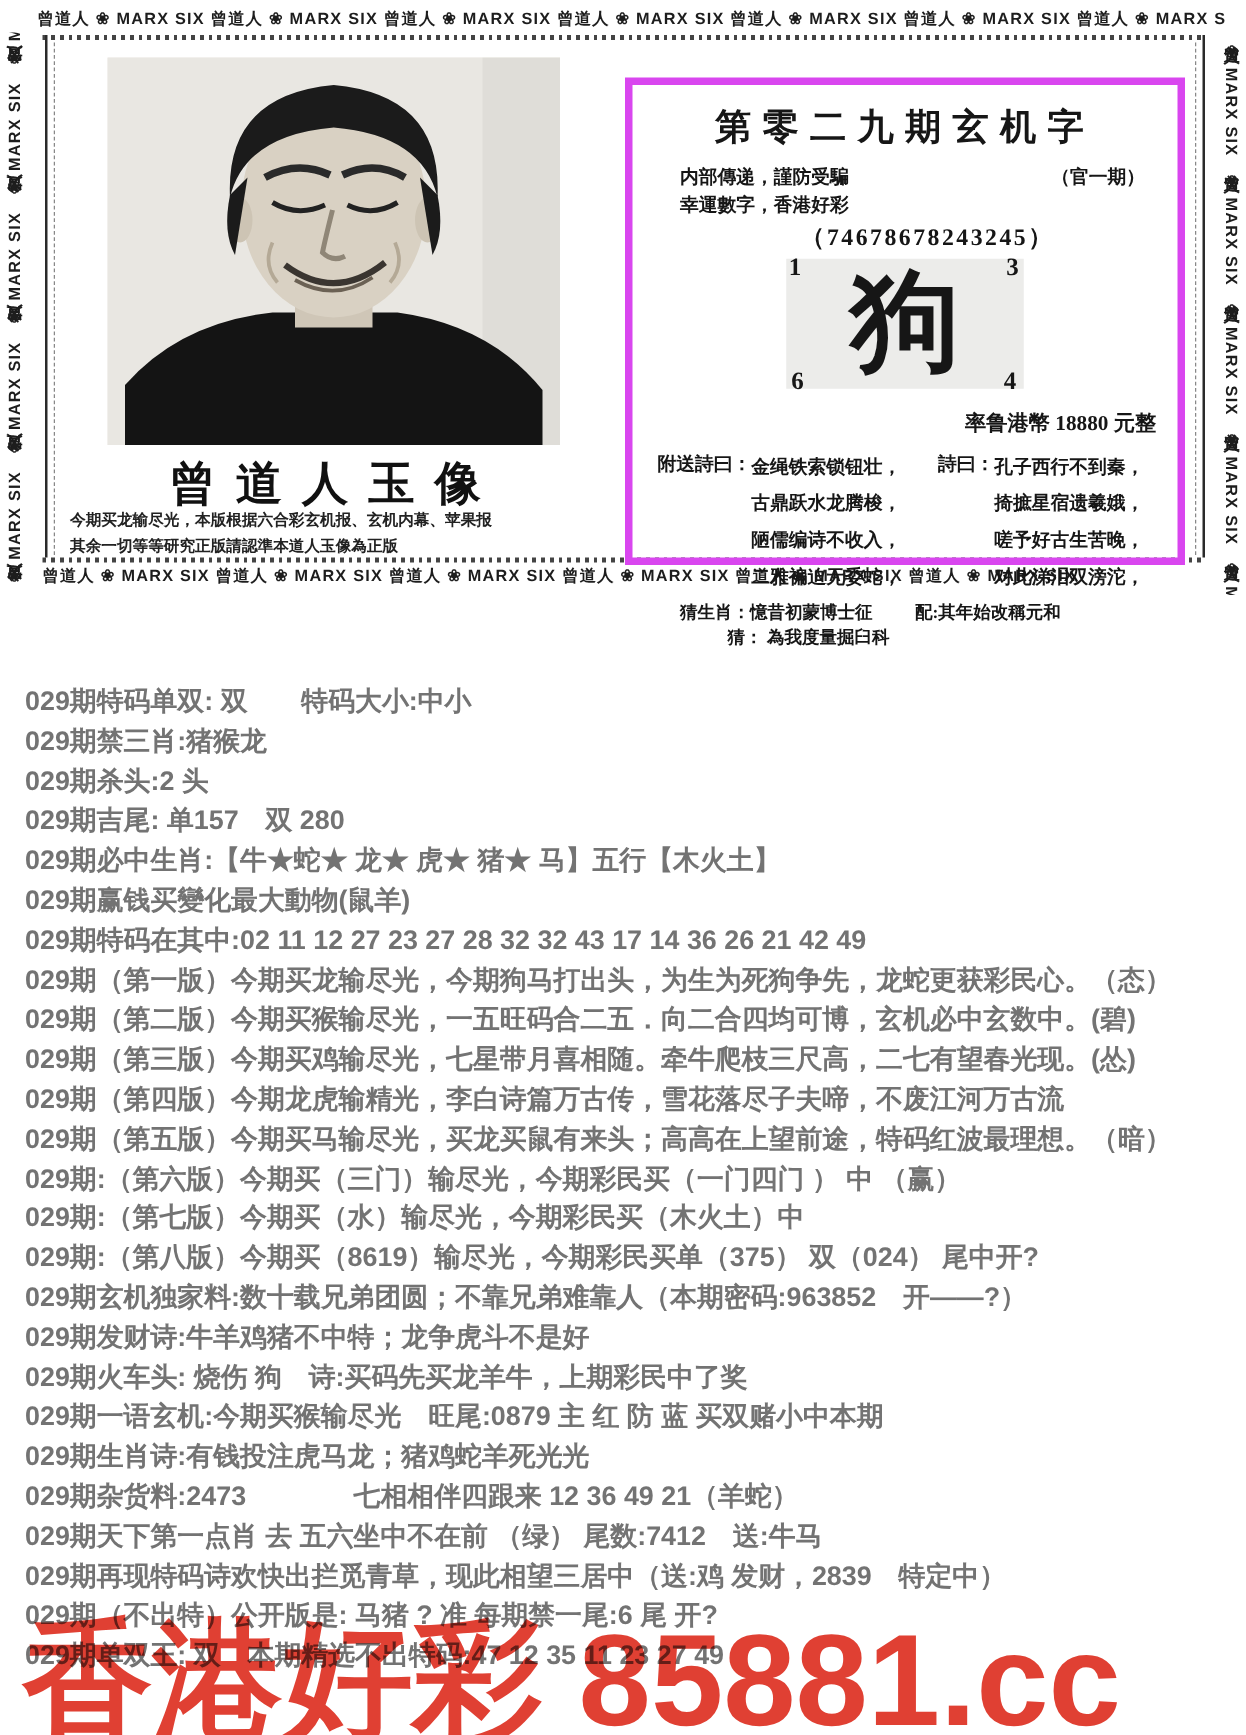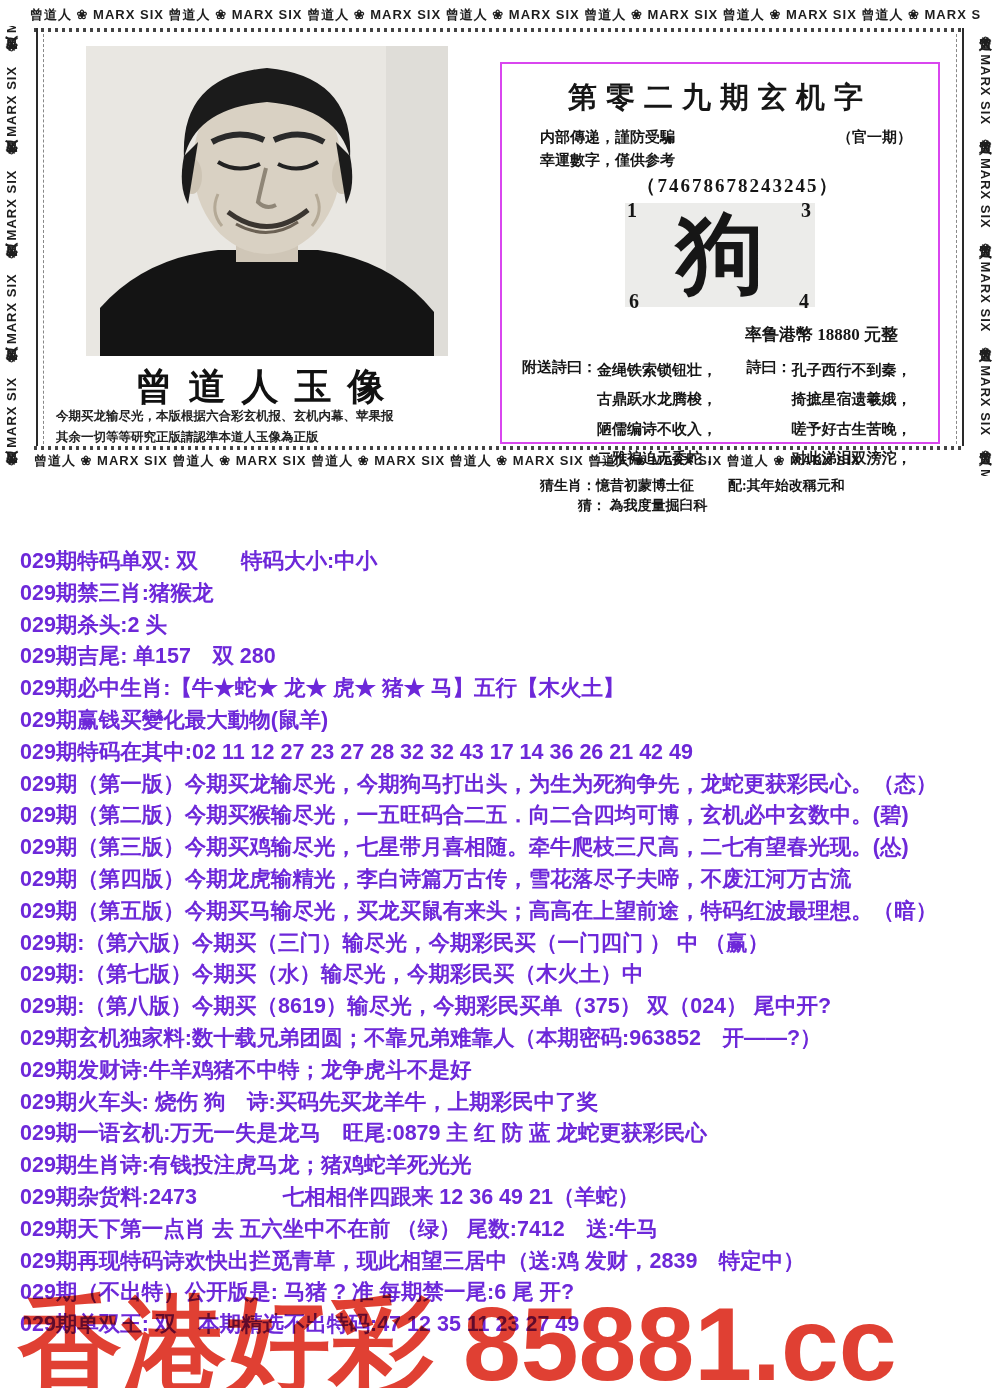--- a/index.html
+++ b/index.html
@@ -22,43 +22,43 @@
   .deco{position:absolute;top:6px;left:5px;right:5px;bottom:2px;
         border-left:1px dashed #888;border-right:1px dashed #888;pointer-events:none;}
   
   .photo-wrap{position:absolute;left:48px;top:18px;width:362px;height:310px;background:#e9e7e2;}
   .photo-caption{position:absolute;left:30px;top:334px;width:400px;text-align:center;
                  font-family:"Liberation Serif",serif;font-weight:bold;font-size:37px;letter-spacing:16px;}
   .photo-note{position:absolute;left:18px;top:378px;width:430px;
               font-family:"Liberation Serif",serif;font-weight:bold;font-size:12.5px;line-height:1.65;color:#222;}
   
   .mystic-box{position:absolute;left:462px;top:34px;width:436px;height:378px;
-              border:2px solid #d946ef;font-family:"Liberation Serif",serif;color:#161616;}
+              border:6px solid #d946ef;font-family:"Liberation Serif",serif;color:#161616;}
   .m-title{margin-top:14px;text-align:center;font-size:29px;font-weight:bold;letter-spacing:9px;}
   .m-sub{display:flex;justify-content:space-between;padding:10px 26px 0 38px;font-size:15px;font-weight:bold;gap:11px;}
   .m-lucky{padding:4px 0 0 38px;font-size:15px;font-weight:bold;}
   .m-nums{text-align:center;font-size:19px;font-weight:bold;letter-spacing:2px;padding-top:3px;margin-left:36px;}
   .zodiac{position:relative;width:190px;height:104px;margin:4px auto 0 auto;background:#ececea;text-align:center;}
   .zodiac .glyph{font-size:88px;font-weight:bold;line-height:104px;}
   .zodiac .c{position:absolute;font-size:20px;font-weight:bold;font-family:"Liberation Serif",serif;}
   .zodiac .tl{left:2px;top:-4px;} .zodiac .tr{right:4px;top:-4px;}
   .zodiac .bl{left:4px;bottom:-6px;} .zodiac .br{right:6px;bottom:-6px;}
-  .m-price{text-align:right;padding:16px 40px 0 0;font-size:17px;font-weight:bold;}
+  .m-price{text-align:right;padding:16px 17px 0 0;font-size:17px;font-weight:bold;}
   .poems{display:flex;padding:10px 8px 0 20px;font-size:15px;font-weight:bold;}
   .pcol{display:flex;}
   .pcol.left{width:55%;}
   .pcol.right{width:45%;}
   .plabel{white-space:nowrap;padding-top:2px;}
   .plines div{line-height:1.95;white-space:nowrap;}
   .m-foot1{display:flex;padding:4px 0 0 38px;font-size:14px;font-weight:bold;}
   .m-foot1 .gap{width:34px;}
   .m-foot2{padding:2px 0 0 76px;font-size:14px;font-weight:bold;}
   
   .tips{position:absolute;left:20px;top:546px;width:968px;}
-  .tip-line{font-size:21.5px;line-height:31.8px;font-weight:600;white-space:nowrap;color:#6d28d9;}
+  .tip-line{font-size:21.5px;line-height:31.8px;font-weight:600;white-space:nowrap;color:#737373;}
   
   .watermark{position:absolute;left:18px;top:1276px;font-size:104px;font-weight:800;
              color:rgba(221,48,34,0.92);mix-blend-mode:multiply;white-space:nowrap;letter-spacing:0px;}
 </style>
 </head>
 <body>
 
 <div class="page">
 
   <div class="marx marx-top">曾道人 ❀ MARX SIX 曾道人 ❀ MARX SIX 曾道人 ❀ MARX SIX 曾道人 ❀ MARX SIX 曾道人 ❀ MARX SIX 曾道人 ❀ MARX SIX 曾道人 ❀ MARX SIX</div>
@@ -109,21 +109,21 @@
       <div>今期买龙输尽光，本版根据六合彩玄机报、玄机内幕、苹果报</div>
       <div>其余一切等等研究正版請認準本道人玉像為正版</div>
     </div>
 
     <div class="mystic-box">
       <div class="m-title">第零二九期玄机字</div>
       <div class="m-sub">
         <span>内部傳递，謹防受騙</span>
         <span>（官一期）</span>
       </div>
-      <div class="m-lucky">幸運數字，僅供参考</div>
+      <div class="m-lucky">幸運數字，香港好彩</div>
       <div class="m-nums">（74678678243245）</div>
       <div class="zodiac">
         <span class="c tl">1</span>
         <span class="c tr">3</span>
         <span class="glyph">狗</span>
         <span class="c bl">6</span>
         <span class="c br">4</span>
       </div>
       <div class="m-price">率鲁港幣 18880 元整</div>
       <div class="poems">
@@ -171,21 +171,21 @@
       <div class="tip-line">029期（第二版）今期买猴输尽光，一五旺码合二五．向二合四均可博，玄机必中玄数中。(碧)</div>
       <div class="tip-line">029期（第三版）今期买鸡输尽光，七星带月喜相随。牵牛爬枝三尺高，二七有望春光现。(怂)</div>
       <div class="tip-line">029期（第四版）今期龙虎输精光，李白诗篇万古传，雪花落尽子夫啼，不废江河万古流</div>
       <div class="tip-line">029期（第五版）今期买马输尽光，买龙买鼠有来头；高高在上望前途，特码红波最理想。（暗）</div>
       <div class="tip-line">029期:（第六版）今期买（三门）输尽光，今期彩民买（一门四门 ） 中 （赢）</div>
       <div class="tip-line">029期:（第七版）今期买（水）输尽光，今期彩民买（木火土）中</div>
       <div class="tip-line">029期:（第八版）今期买（8619）输尽光，今期彩民买单（375） 双（024） 尾中开?</div>
       <div class="tip-line">029期玄机独家料:数十载兄弟团圆；不靠兄弟难靠人（本期密码:963852　开——?）</div>
       <div class="tip-line">029期发财诗:牛羊鸡猪不中特；龙争虎斗不是好</div>
       <div class="tip-line">029期火车头: 烧伤 狗　诗:买码先买龙羊牛，上期彩民中了奖</div>
-      <div class="tip-line">029期一语玄机:万无一失是龙马　旺尾:0879 主 红 防 蓝 龙蛇更获彩民心</div>
+      <div class="tip-line">029期一语玄机:今期买猴输尽光　旺尾:0879 主 红 防 蓝 买双赌小中本期</div>
       <div class="tip-line">029期生肖诗:有钱投注虎马龙；猪鸡蛇羊死光光</div>
       <div class="tip-line">029期杂货料:2473　　　　七相相伴四跟来 12 36 49 21（羊蛇）</div>
       <div class="tip-line">029期天下第一点肖 去 五六坐中不在前 （绿） 尾数:7412　送:牛马</div>
       <div class="tip-line">029期再现特码诗欢快出拦觅青草，现此相望三居中（送:鸡 发财，2839　特定中）</div>
       <div class="tip-line">029期（不出特）公开版是: 马猪 ? 准 每期禁一尾:6 尾 开?</div>
       <div class="tip-line">029期单双王: 双　本期精选不出特码:47 12 35 11 23 27 49</div>
     </div>
 
   <div class="watermark">香港好彩 85881.cc</div>
 

